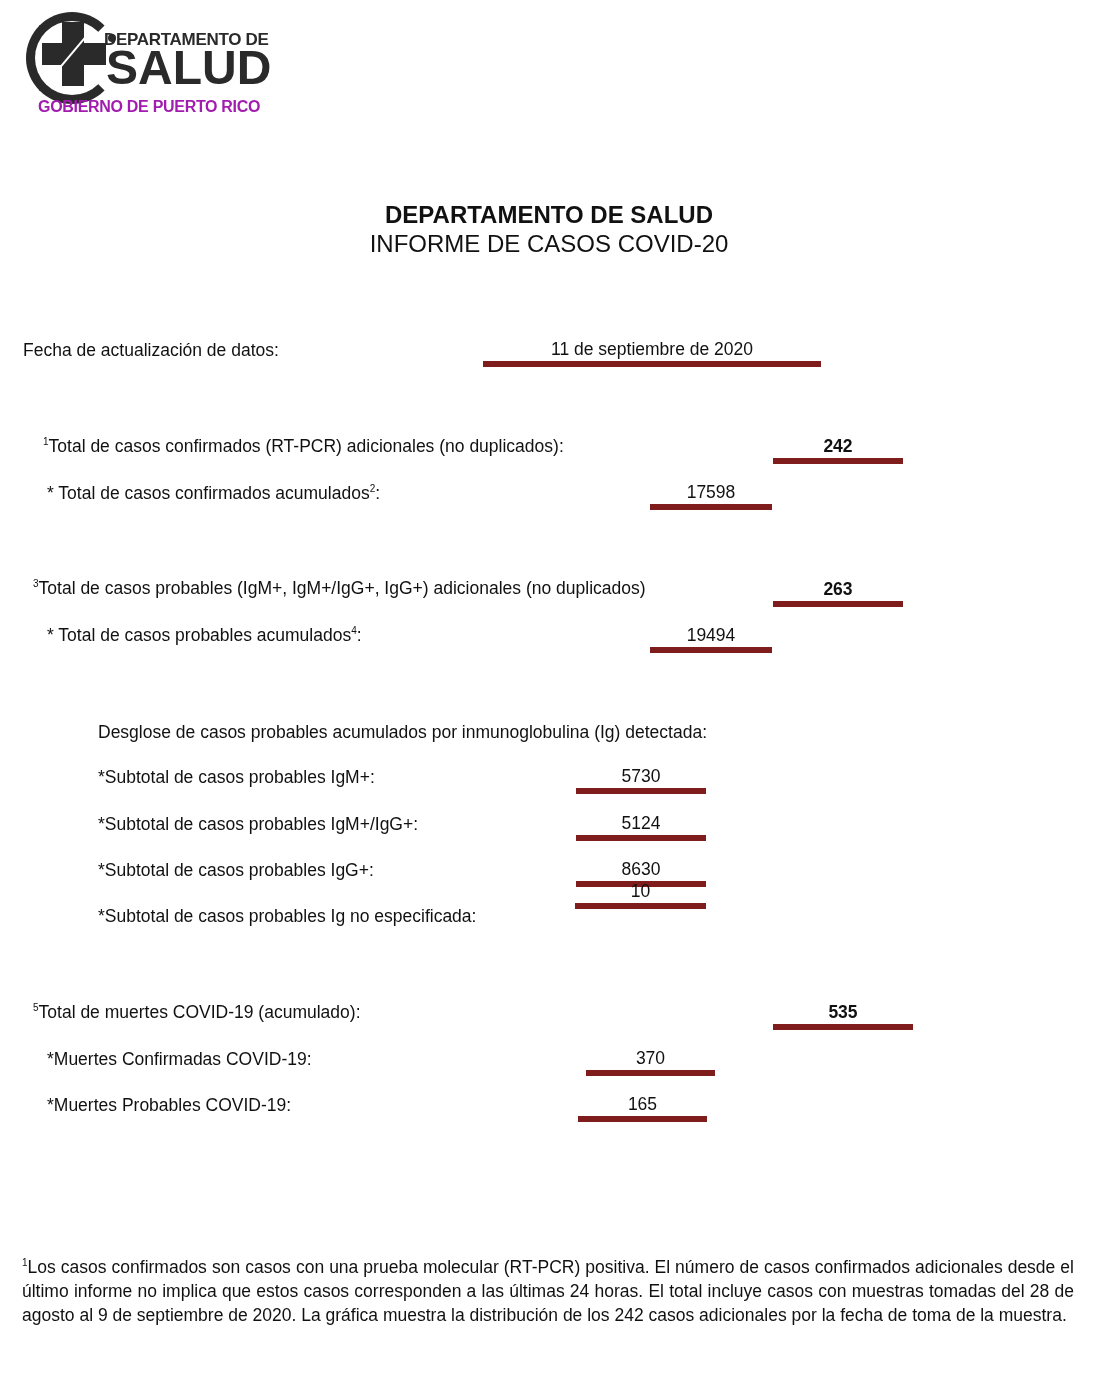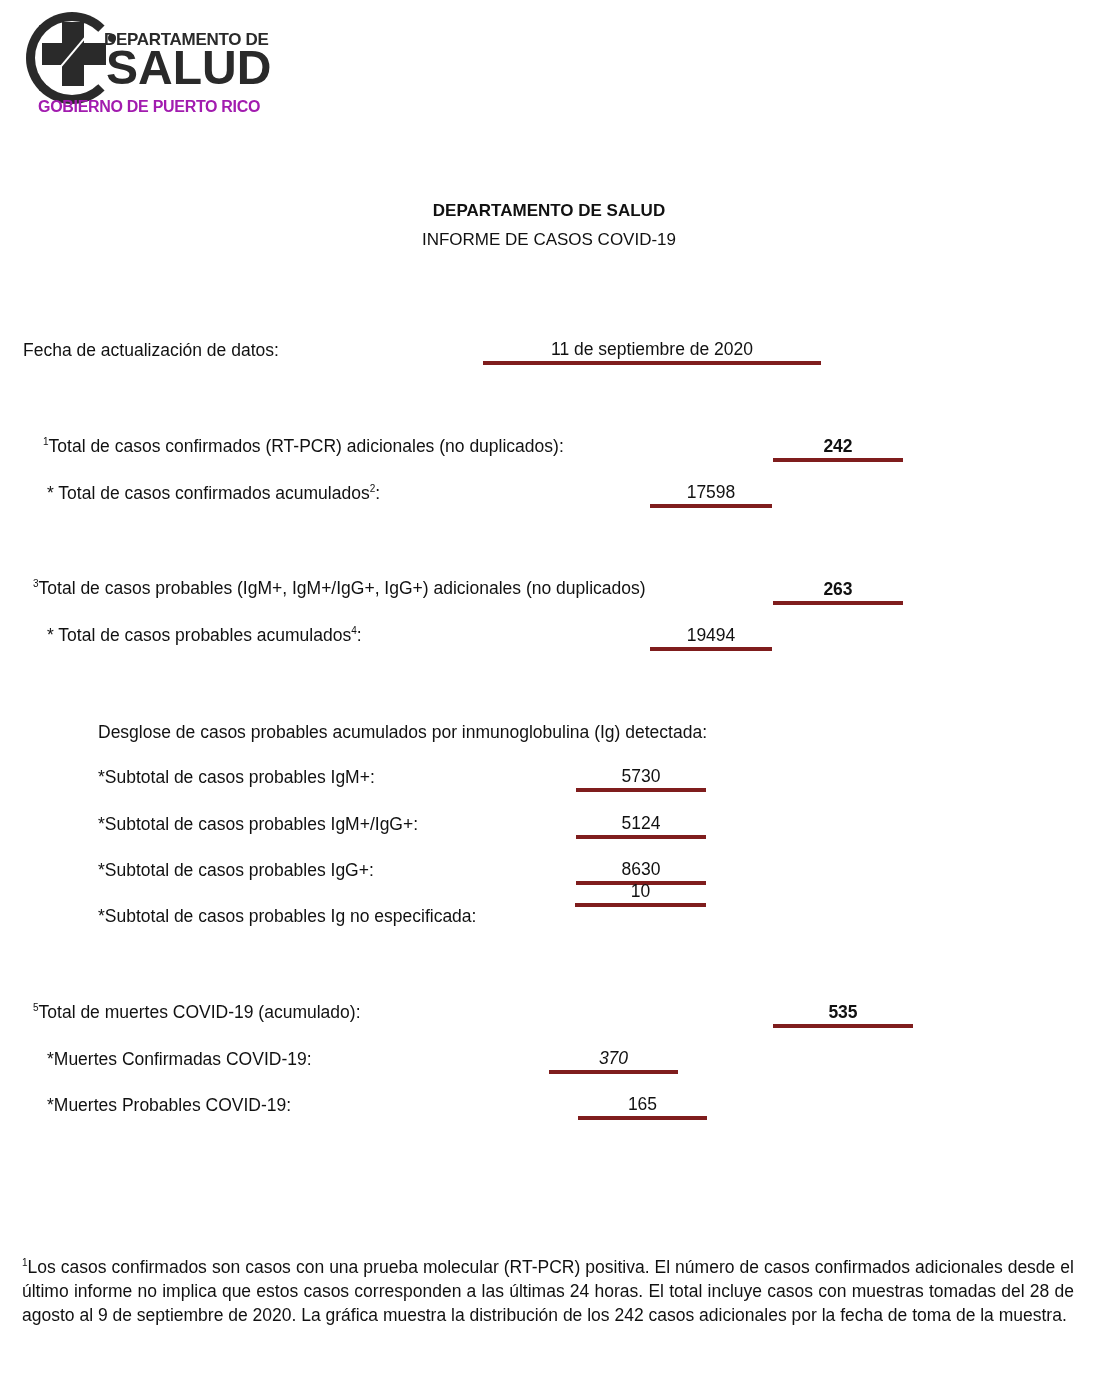--- a/index.html
+++ b/index.html
@@ -16,47 +16,47 @@
     border-right-color: transparent;
   }
   .logo-cross-v { position: absolute; left: 36px; top: 12px; width: 22px; height: 64px; background: #2a2a2a; }
   .logo-cross-h { position: absolute; left: 16px; top: 33px; width: 64px; height: 22px; background: #2a2a2a; }
   .logo-slash { position: absolute; left: 46px; top: 20px; width: 2px; height: 44px; background:#fff; transform: rotate(40deg); }
   .logo-dot { position: absolute; left: 82px; top: 24px; width: 8px; height: 8px; border-radius: 50%; background: #2a2a2a; }
   .logo-top { position: absolute; left: 78px; top: 20px; font-size: 17px; font-weight: bold; color: #2a2a2a; letter-spacing: -0.3px; white-space: nowrap; }
   .logo-main { position: absolute; left: 80px; top: 34px; font-size: 48px; font-weight: bold; color: #2a2a2a; letter-spacing: 0px; line-height: 1; }
   .logo-sub { position: absolute; left: 12px; top: 88px; font-size: 16px; font-weight: bold; color: #a21caf; white-space: nowrap; letter-spacing: -0.3px; }
 
-  .title { left: 0; width: 1098px; text-align: center; font-size: 17px; }
+  .title { left: 0; width: 1098px; text-align: center; font-size: 24px; }
   .title.bold { font-weight: bold; top: 201px; }
   .title.sub { top: 230px; }
 
   .label { font-size: 17.5px; white-space: nowrap; }
-  .val { font-size: 17.5px; text-align: center; border-bottom: 4px solid #7f1d1d; height: 22px; line-height: 20px; }
+  .val { font-size: 17.5px; text-align: center; border-bottom: 6px solid #7f1d1d; height: 22px; line-height: 20px; }
   .val.bold { font-weight: bold; }
   sup { font-size: 10px; vertical-align: 7px; line-height: 0; }
 
   .footnote { left: 22px; top: 1255px; width: 1052px; font-size: 17.5px; line-height: 24px; text-align: justify; }
 </style>
 </head>
 <body>
 
 <div class="abs logo">
   <div class="logo-ring"></div>
   <div class="logo-cross-v"></div>
   <div class="logo-cross-h"></div>
   <div class="logo-slash"></div>
   <div class="logo-dot"></div>
   <div class="logo-top">DEPARTAMENTO DE</div>
   <div class="logo-main">SALUD</div>
   <div class="logo-sub">GOBIERNO DE PUERTO RICO</div>
 </div>
 
 <div class="abs title bold">DEPARTAMENTO DE SALUD</div>
-<div class="abs title sub">INFORME DE CASOS COVID-19</div>
+<div class="abs title sub">INFORME DE CASOS COVID-20</div>
 
 <div class="abs label" style="left:23px; top:340px;">Fecha de actualización de datos:</div>
 <div class="abs val" style="left:483px; top:339px; width:338px;">11 de septiembre de 2020</div>
 
 <div class="abs label" style="left:33px; top:436px;margin-left:10px;"><sup>1</sup><span>Total de casos confirmados (RT-PCR) adicionales (no duplicados):</span></div>
 <div class="abs val bold" style="left:773px; top:436px; width:130px;">242</div>
 
 <div class="abs label" style="left:47px; top:483px;"><span>* Total de casos confirmados acumulados</span><sup>2</sup><span>:</span></div>
 <div class="abs val" style="left:650px; top:482px; width:122px;">17598</div>
 
@@ -77,18 +77,18 @@
 <div class="abs label" style="left:98px; top:860px;">*Subtotal de casos probables IgG+:</div>
 <div class="abs val" style="left:576px; top:859px; width:130px;">8630</div>
 
 <div class="abs label" style="left:98px; top:906px;">*Subtotal de casos probables Ig no especificada:</div>
 <div class="abs val" style="left:575px; top:871px; width:131px;margin-top:10px;">10</div>
 
 <div class="abs label" style="left:33px; top:1002px;"><sup>5</sup><span>Total de muertes COVID-19 (acumulado):</span></div>
 <div class="abs val bold" style="left:773px; top:1002px; width:140px;">535</div>
 
 <div class="abs label" style="left:47px; top:1049px;">*Muertes Confirmadas COVID-19:</div>
-<div class="abs val" style="left:549px; top:1048px; width:129px;font-style:italic;">370</div>
+<div class="abs val" style="left:586px; top:1048px; width:129px;">370</div>
 
 <div class="abs label" style="left:47px; top:1095px;">*Muertes Probables COVID-19:</div>
 <div class="abs val" style="left:578px; top:1094px; width:129px;">165</div>
 
 <div class="abs footnote"><sup>1</sup><span>Los casos confirmados son casos con una prueba molecular (RT-PCR) positiva. El número de casos confirmados adicionales desde el último informe no implica que estos casos corresponden a las últimas 24 horas. El total incluye casos con muestras tomadas del 28 de agosto al 9 de septiembre de 2020. La gráfica muestra la distribución de los 242 casos adicionales por la fecha de toma de la muestra.</span></div>
 
 </body></html>

